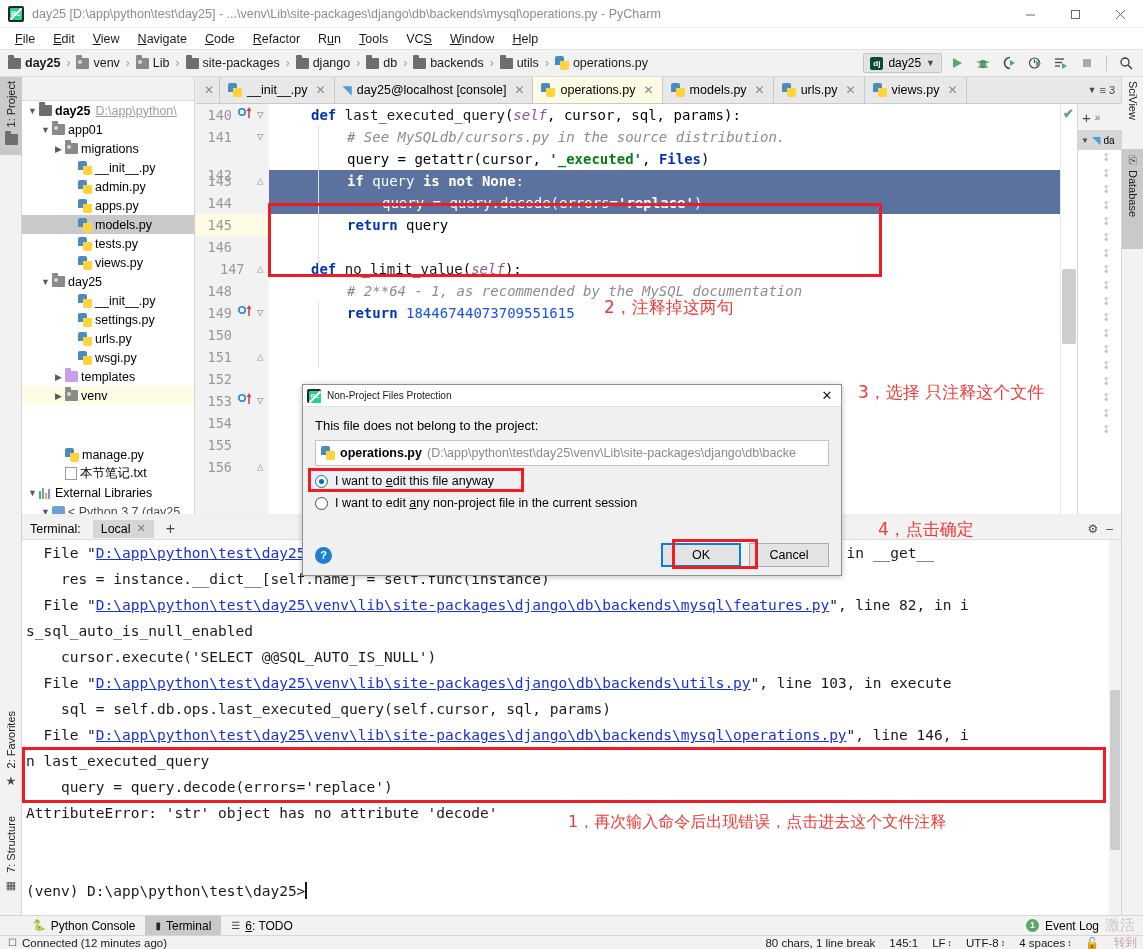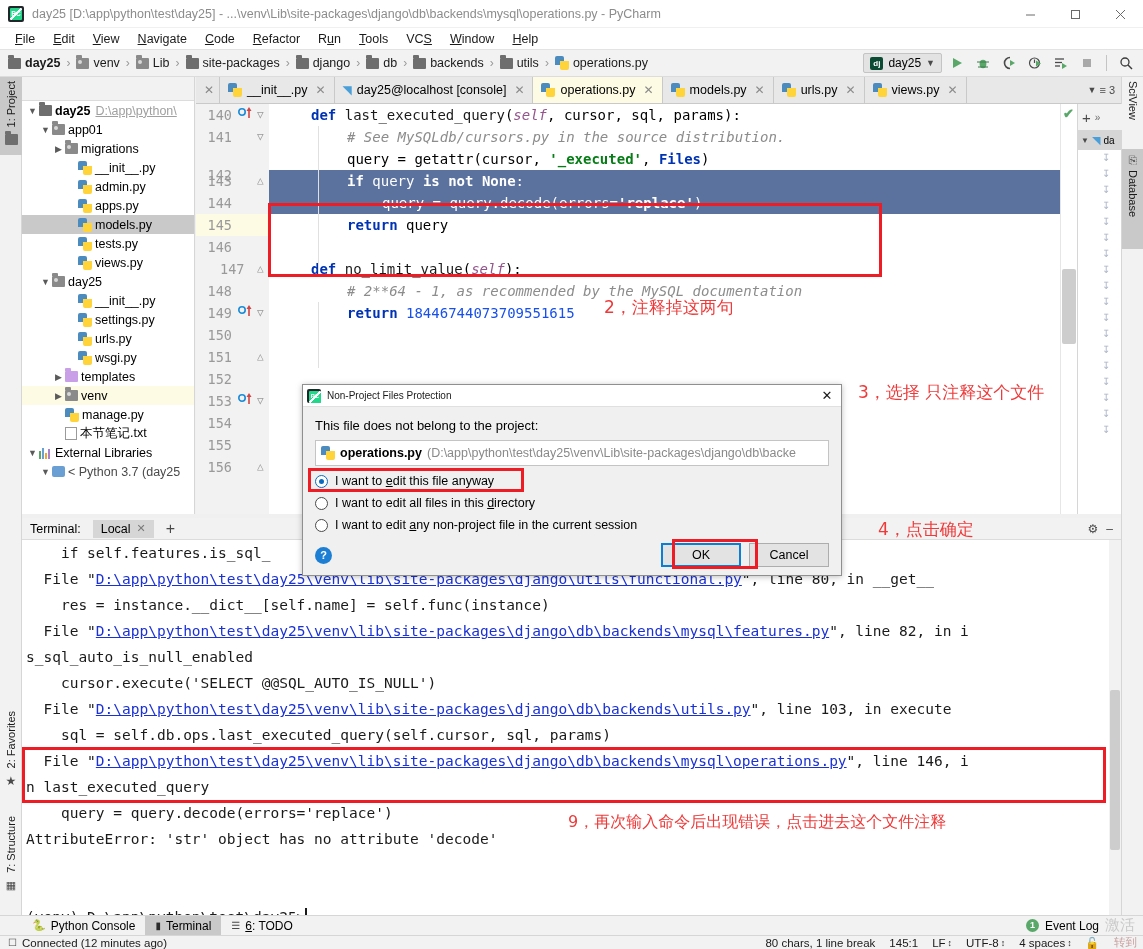--- a/index.html
+++ b/index.html
@@ -477,21 +477,21 @@
     <div class="tnode" style="padding-left:30px;">
       <span class="arrow">▶</span>
       <span class="folder-ico purple"></span>
       <span class="tlabel">templates</span>
     </div>
     <div class="tnode sel2" style="padding-left:30px;">
       <span class="arrow">▶</span>
       <span class="folder-ico lib"></span>
       <span class="tlabel">venv</span>
     </div>
-    <div class="tnode" style="padding-left:43px;">
+    <div class="tnode" style="padding-left:43px;margin-top:40px;">
       <span class="py-ico"></span>
       <span class="tlabel">manage.py</span>
     </div>
     <div class="tnode" style="padding-left:43px;">
       <span class="txt-ico"></span>
       <span class="tlabel">本节笔记.txt</span>
     </div>
     <div class="tnode" style="padding-left:4px;">
       <span class="arrow">▼</span>
       <span class="ext-ico">
@@ -678,21 +678,20 @@
       <span style="color:#7a7a7a;font-size:11px;">✕</span>
     </span>
     <span class="term-plus">+</span>
     <span class="term-right">
       <span style="font-size:12px;">⚙</span>
       <span style="font-size:12px;">–</span>
     </span>
   </div>
 
   <div class="terminal">
-    <div class="trow">    if self.features.is_sql_</div>
     <div class="trow">  File "<span class="tlink">D:\app\python\test\day25\venv\lib\site-packages\django\utils\functional.py</span>", line 80, in __get__</div>
     <div class="trow">    res = instance.__dict__[self.name] = self.func(instance)</div>
     <div class="trow">  File "<span class="tlink">D:\app\python\test\day25\venv\lib\site-packages\django\db\backends\mysql\features.py</span>", line 82, in i</div>
     <div class="trow">s_sql_auto_is_null_enabled</div>
     <div class="trow">    cursor.execute('SELECT @@SQL_AUTO_IS_NULL')</div>
     <div class="trow">  File "<span class="tlink">D:\app\python\test\day25\venv\lib\site-packages\django\db\backends\utils.py</span>", line 103, in execute</div>
     <div class="trow">    sql = self.db.ops.last_executed_query(self.cursor, sql, params)</div>
     <div class="trow">  File "<span class="tlink">D:\app\python\test\day25\venv\lib\site-packages\django\db\backends\mysql\operations.py</span>", line 146, i</div>
     <div class="trow">n last_executed_query</div>
     <div class="trow">    query = query.decode(errors='replace')</div>
@@ -700,44 +699,40 @@
     <div class="trow"></div>
     <div class="trow"></div>
     <div class="trow">(venv) D:\app\python\test\day25&gt;<span style="display:inline-block;width:2px;height:17px;background:#1a1a1a;vertical-align:-3px;"></span></div>
 
     <div style="position:absolute;right:0;top:0;width:12px;height:375px;background:#f2f2f2;">
       <div style="position:absolute;left:1px;top:150px;width:10px;height:160px;background:#cdcdcd;border-radius:2px;"></div>
     </div>
   </div>
 
   <div class="redbox" style="left:22px;top:747px;width:1084px;height:56px;"></div>
-  <div class="rednote" style="left:568px;top:812px;font-size:16px;">9，再次输入命令后出现错误，点击进去这个文件注释</div>
+  <div class="rednote" style="left:568px;top:812px;font-size:16px;">1，再次输入命令后出现错误，点击进去这个文件注释</div>
 
   <div class="dialog">
     <div class="dlg-title">
       <span class="pc-logo" style="margin:0;width:14px;height:14px;">
           <span style="font-size:6px;line-height:14px;">PC</span>
         </span>
       <span class="t">Non-Project Files Protection</span>
       <span class="dlg-close">✕</span>
     </div>
     <div class="dlg-body">
       <div class="dlg-lead">This file does not belong to the project:</div>
       <div class="pathbox">
         <span class="py-ico"></span>
         <span class="fname">operations.py</span>
         <span class="fpath">(D:\app\python\test\day25\venv\Lib\site-packages\django\db\backe</span>
       </div>
       <div class="radio-row">
         <span class="radio on"></span>
         <span>I want to <u>e</u>dit this file anyway</span>
-      </div>
-      <div class="radio-row">
-        <span class="radio"></span>
-        <span>I want to edit all files in this <u>d</u>irectory</span>
       </div>
       <div class="radio-row">
         <span class="radio"></span>
         <span>I want to edit <u>a</u>ny non-project file in the current session</span>
       </div>
     </div>
     <div class="dlg-foot">
       <span class="help-ico">?</span>
       <span class="dlg-btns">
         <span class="dbtn def">OK</span>

